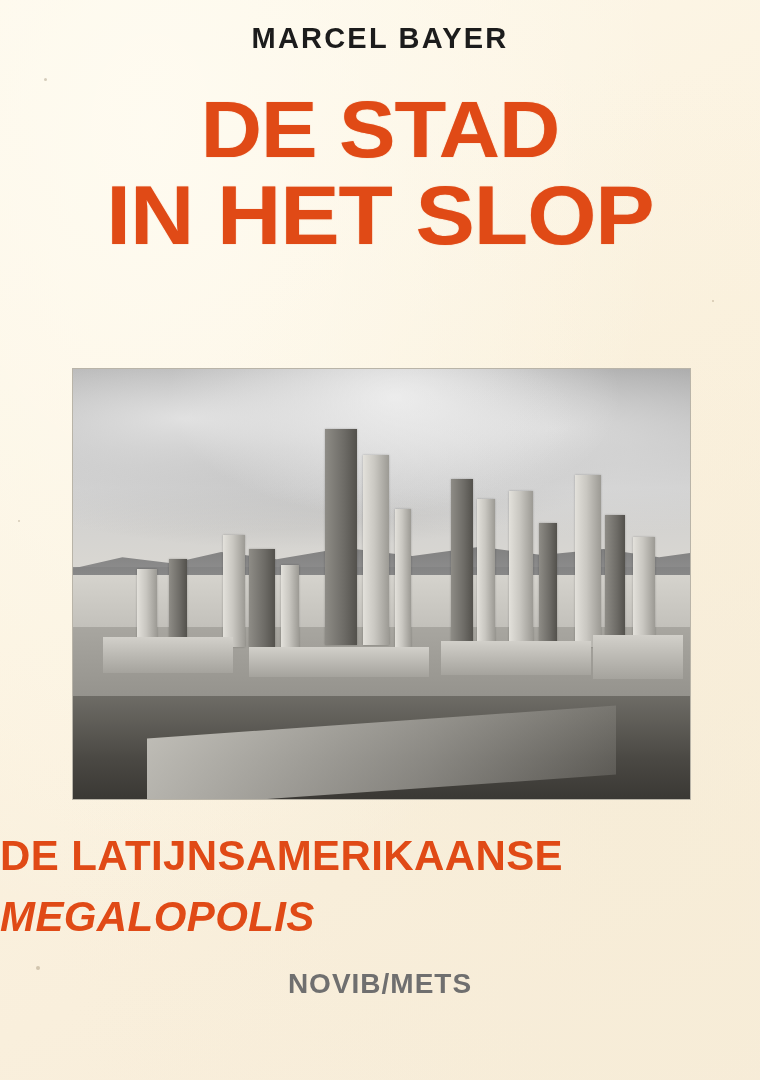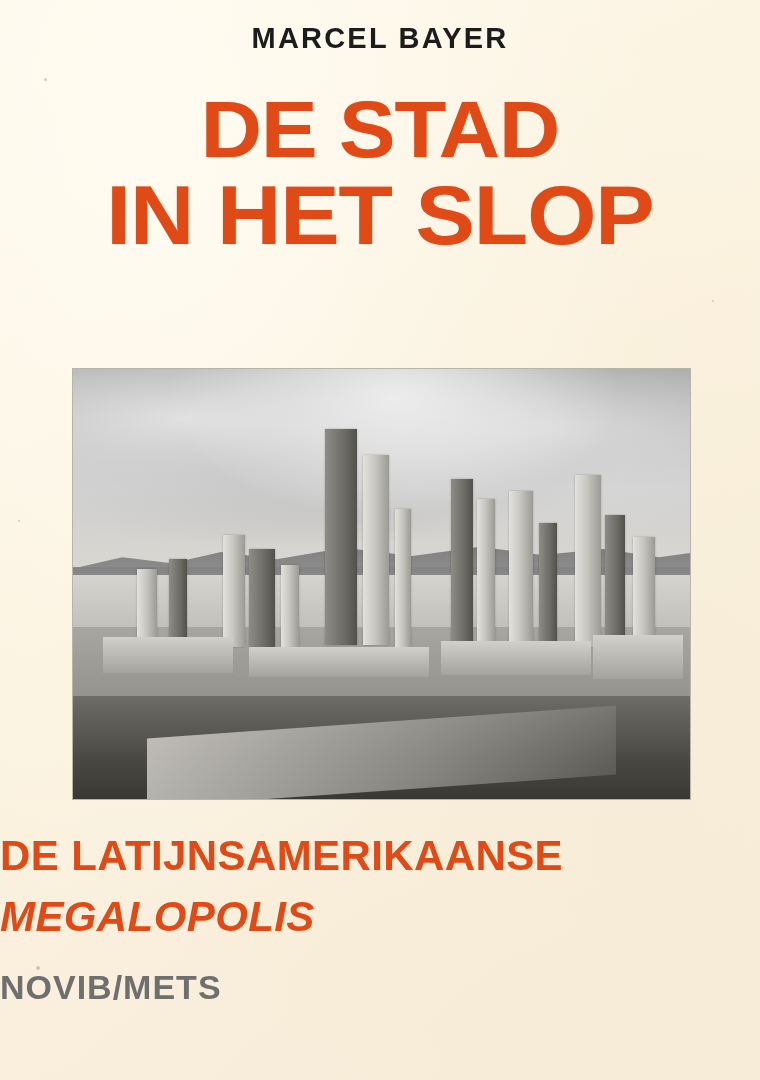--- a/index.html
+++ b/index.html
@@ -144,24 +144,24 @@
     line-height: 1.45;
     letter-spacing: 0.4px;
   }
   .subtitle .l2 { display: block; font-style: italic; }
 
   .publisher {
     position: absolute;
     top: 968px;
     left: 0;
     width: 100%;
-    text-align: left;
+    text-align: center;
     color: #6f6f6f;
     font-weight: bold;
-    font-size: 34px;
+    font-size: 28px;
     letter-spacing: 1px;
   }
 </style>
 </head>
 <body>
 
 <div class="cover">
 
   <div class="speckle" style="left:44px; top:78px; width:3px; height:3px;"></div>
   <div class="speckle" style="left:18px; top:520px; width:2px; height:2px;"></div>

